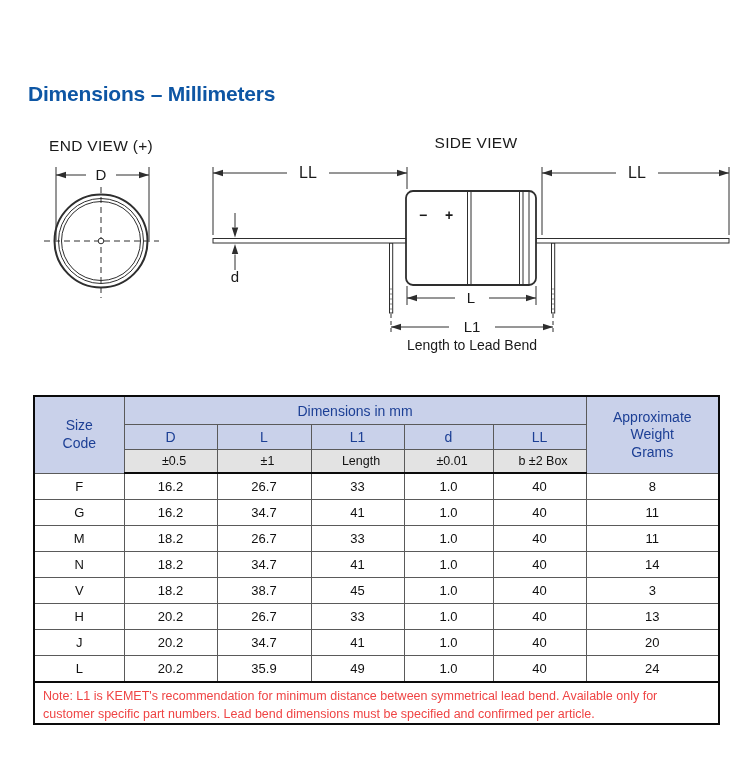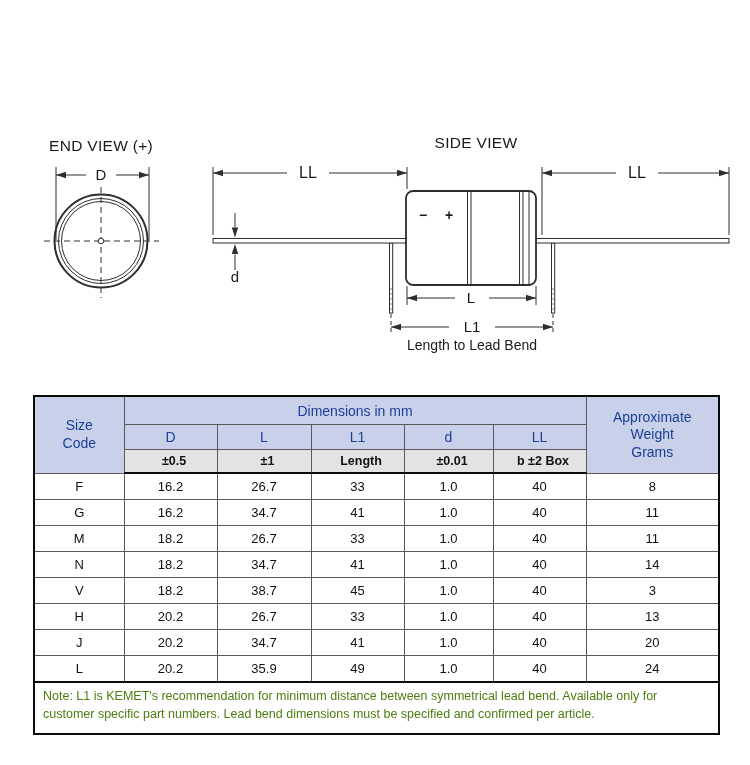--- a/index.html
+++ b/index.html
@@ -16,33 +16,34 @@
   .polarity{font-size:14px;font-weight:bold;}
 
   .dims-table{position:absolute;left:33px;top:395px;width:685px;border-collapse:collapse;
               table-layout:fixed;background:#fff;}
   .dims-table th,.dims-table td{border:1px solid #5a5a5a;}
   .dims-table{border:2px solid #0a0a0a;}
   .dims-table thead th{background:#c9d1ea;color:#1c3f95;font-weight:normal;font-size:14px;
                        text-align:center;vertical-align:middle;}
   .dims-table thead tr.group-row th{height:25px;}
   .dims-table thead tr.cols-row th{height:22px;}
-  .dims-table thead tr.tol-row th{background:#e3e3e3;color:#111;font-weight:bold;
+  .dims-table thead tr.tol-row th{background:#e3e3e3;color:#111;font-weight:normal;
                                   font-size:12.5px;height:20px;border-bottom:2px solid #0a0a0a;padding-left:8px;}
   .sizecode-th,.weight-th{white-space:pre-line;line-height:1.25;}
   .dims-table tbody td{height:23px;text-align:center;vertical-align:middle;
                        font-size:13px;color:#111;}
-  .dims-table tfoot td{border-top:2px solid #0a0a0a;font-size:12.5px;color:#4d7c0f;
-                       text-align:left;padding:5px 8px 10px 8px;line-height:1.4;}
+  .dims-table tfoot td{border-top:2px solid #0a0a0a;font-size:12.5px;color:#ef4444;
+                       text-align:left;padding:5px 8px 0 8px;line-height:1.4;}
 </style>
 </head>
 <body>
 
 <div class="page">
 
+  <h1 class="title">Dimensions – Millimeters</h1>
 
   <svg class="diagram" width="750" height="250" viewBox="0 0 750 250">
     <g stroke="#2e2e2e" fill="none" stroke-width="1">
 
       <g>
         <text class="view-title" x="101" y="33" text-anchor="middle" stroke="none">END VIEW (+)</text>
 
         <path d="M56,49 V122 M149,49 V122"></path>
 
         <g>

